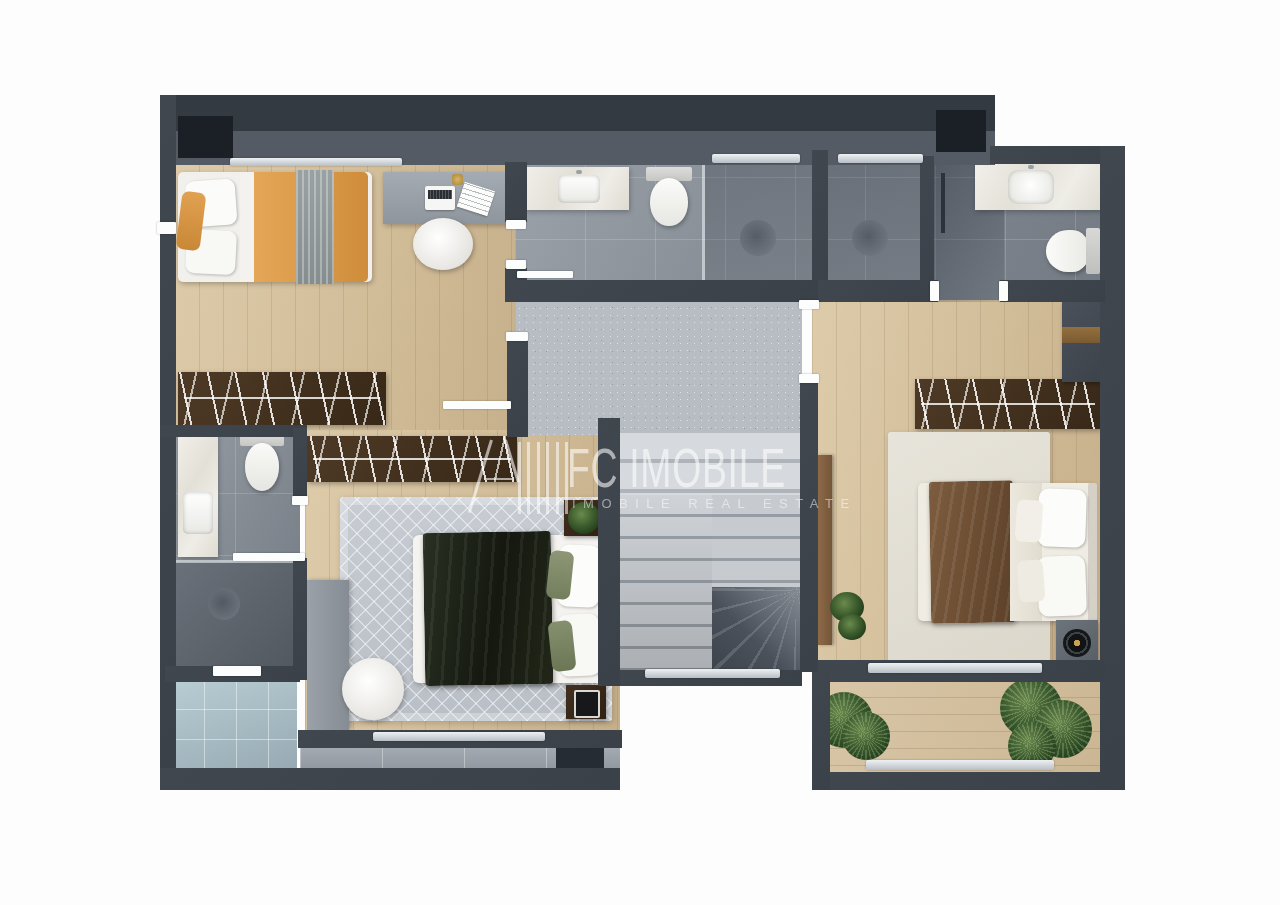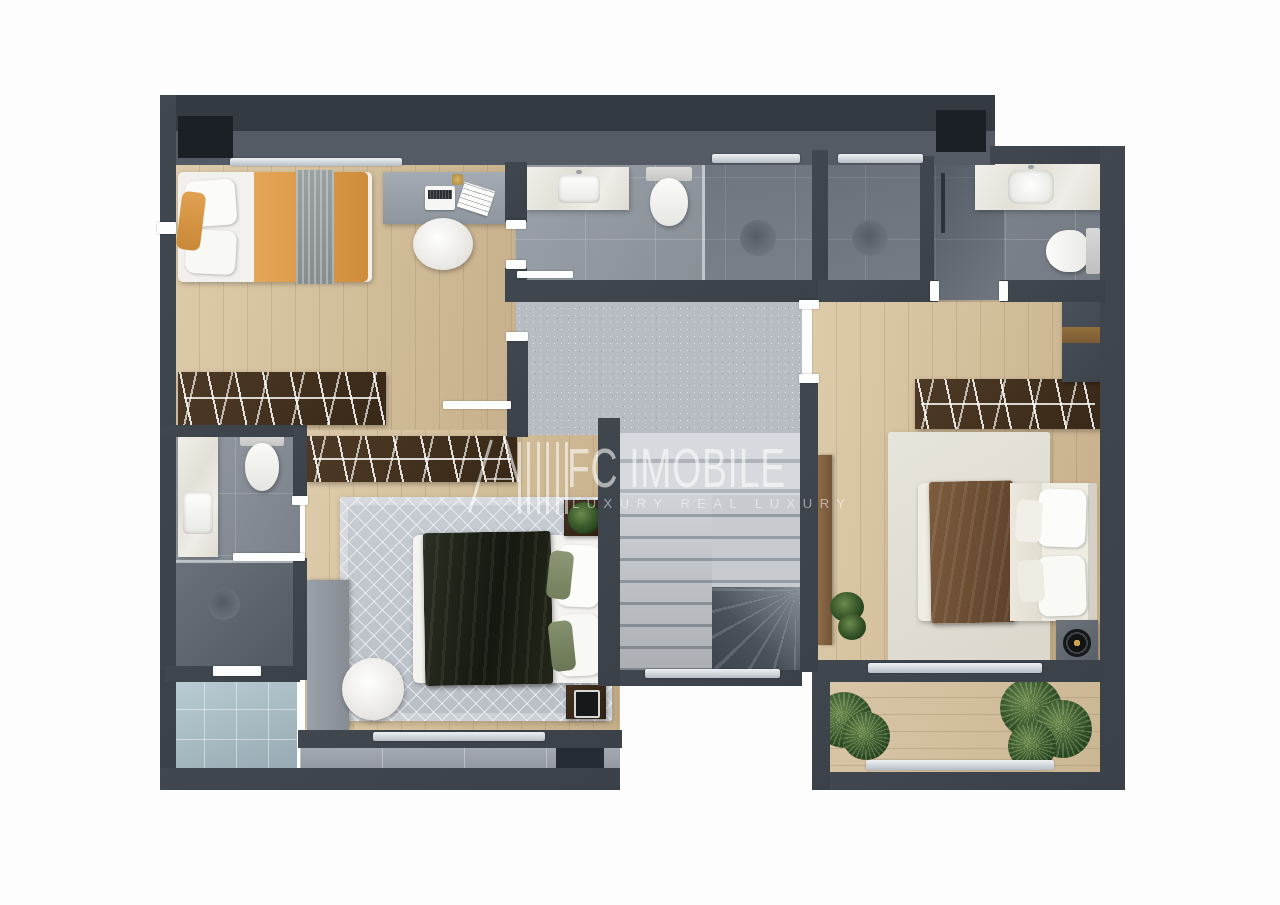--- a/index.html
+++ b/index.html
@@ -231,15 +231,15 @@
   <div class="abs f plantblob frond" style="left:1034px;top:700px;width:58px;height:58px;"></div>
   <div class="abs f plantblob frond" style="left:1008px;top:722px;width:48px;height:48px;"></div>
 
   <div class="abs wm" style="left:478px;top:432px;width:90px;height:82px;">
     <div class="abs wm-stripes" style="left:40px;top:10px;width:50px;height:72px;"></div>
     <div class="abs wm-bar" style="left:12px;top:8px;width:3px;height:76px;transform:rotate(17deg);transform-origin:top;"></div>
     <div class="abs wm-bar" style="left:26px;top:8px;width:3px;height:44px;transform:rotate(-17deg);transform-origin:top;"></div>
     <div class="abs wm-bar" style="left:8px;top:46px;width:26px;height:2px;"></div>
   </div>
   <div class="abs wm wm-brand" style="left:567px;top:436px;">FC IMOBILE</div>
-  <div class="abs wm wm-tag" style="left:572px;top:496px;">LUXURY REAL LUXURY</div>
+  <div class="abs wm wm-tag" style="left:572px;top:496px;">IMOBILE REAL ESTATE</div>
 
 </div>
 
 </body></html>

